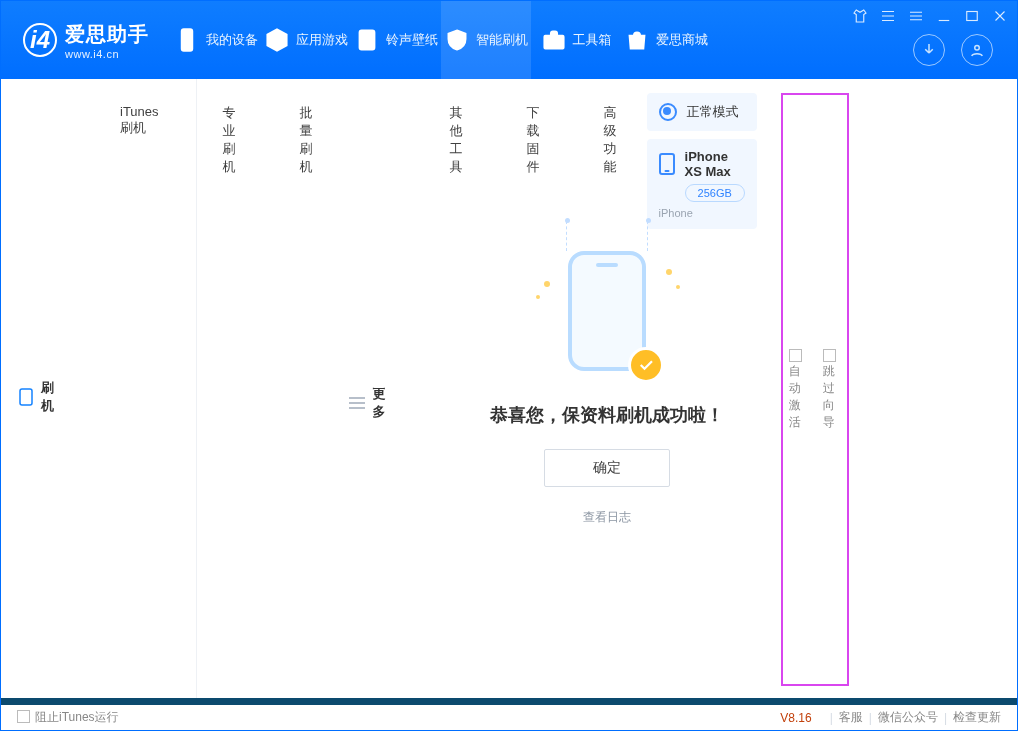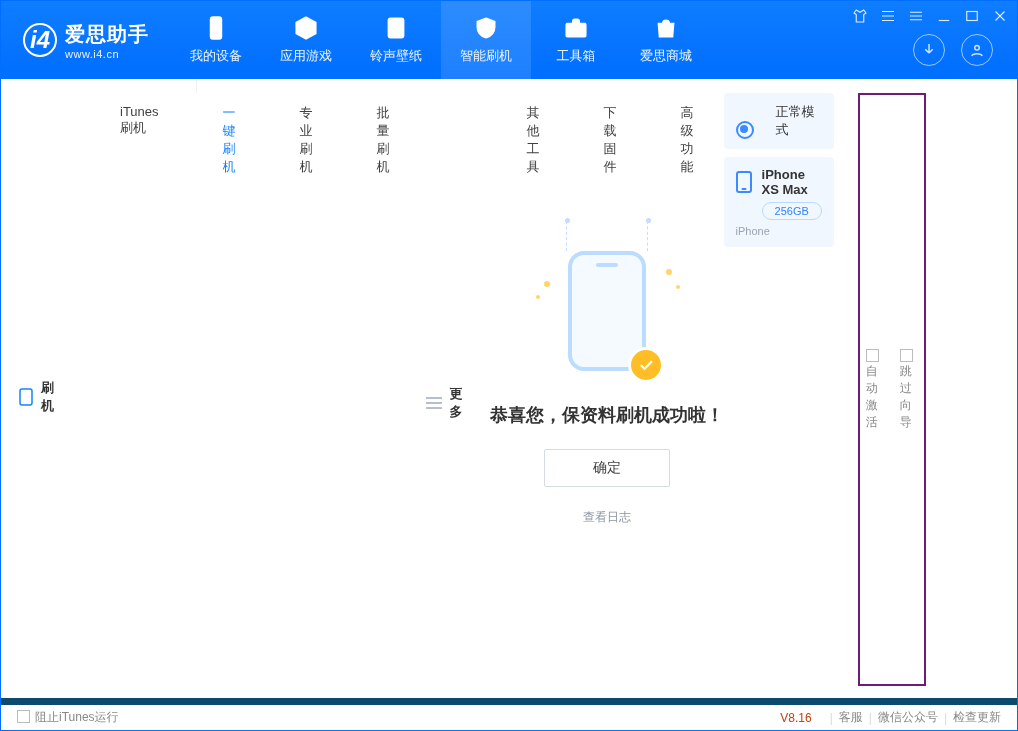--- a/index.html
+++ b/index.html
@@ -36,21 +36,21 @@
   border: 2.5px solid #fff;
   display: flex; align-items: center; justify-content: center;
   font-weight: 700; font-size: 24px; font-style: italic;
 }
 .logo-text .cn { font-size: 20px; font-weight: 700; letter-spacing: 1px; }
 .logo-text .url{ font-size: 11px; opacity: .9; letter-spacing: .5px;}
 
 .nav { display: flex; }
 .nav-item {
   width: 90px; cursor: pointer;
-  display: flex; flex-direction: column; align-items: center; justify-content: center;
+  display: flex; align-items: center; justify-content: center;
   gap: 6px; font-size: 13px; color: #eaf4ff;
   position: relative;
 }
 .nav-item.active { background: rgba(255,255,255,.12); }
 .nav-ico { width: 26px; height: 26px; display: flex; align-items: center; justify-content: center; }
 .nav-ico svg { width: 26px; height: 26px; stroke:#fff; fill:#fff; }
 
 .titlebar-icons {
   position: absolute; top: 6px; right: 8px; display: flex; gap: 10px;
 }
@@ -80,38 +80,38 @@
 }
 .sb-group-title .ico{width:16px;height:16px;display:flex;align-items:center;justify-content:center}
 .sb-item{
   padding:11px 18px 11px 46px; cursor:pointer; color:#404040;
 }
 .sb-item.active{color:#1583ff;background:#fff}
 .sb-spacer{flex:1}
 
 .device-cards{padding:0 12px 10px;display:flex;flex-direction:column;gap:8px}
 .card{
-  background:#f1f7ff;border-radius:4px;padding:10px 12px;display:flex;align-items:flex-end;gap:22px;
+  background:#f1f7ff;border-radius:4px;padding:10px 12px;display:flex;align-items:flex-start;gap:10px;
   font-size:13px;color:#333;
 }
 .card .dot-ico{
   width:18px;height:18px;border-radius:50%;border:2px solid #3a8bff;position:relative;flex-shrink:0;
 }
 .card .dot-ico::after{content:"";width:8px;height:8px;border-radius:50%;background:#3a8bff;position:absolute;left:2px;top:2px}
 .card.device{flex-direction:column;align-items:flex-start;gap:5px}
 .card.device .row1{display:flex;align-items:center;gap:10px;width:100%}
 .phone-ico{width:16px;height:22px;border:2px solid #3a8bff;border-radius:3px;position:relative;flex-shrink:0}
 .phone-ico::after{content:"";position:absolute;bottom:1px;left:50%;transform:translateX(-50%);width:5px;height:2px;border-radius:1px;background:#3a8bff}
 .capacity-pill{
   display:inline-block;padding:2px 12px;border:1px solid #b9d9ff;border-radius:12px;font-size:11px;color:#2f83ff;margin-left:26px;
 }
 .subtxt{font-size:11px;color:#9aa4b1;}
 
 .options-row{
-  border:2px solid #701a75;
+  border:2px solid #d946ef;
   margin:0 12px 12px; padding:10px 6px;
   display:flex;align-items:center;gap:16px;font-size:12px;color:#888;
 }
 .chk{
   width:13px;height:13px;border:1px solid #bbb;display:inline-block;margin-right:5px;vertical-align:-2px;background:#fff;
 }
 
 
 .main{
   flex:1;display:flex;flex-direction:column;align-items:center;justify-content:center;gap:22px;
@@ -281,21 +281,20 @@
     <div class="sidebar">
       <div class="sb-group-title">
         <span class="ico">
             <svg width="14" height="18" viewBox="0 0 14 18">
               <rect x="1" y="1" width="12" height="16" rx="2" fill="none" stroke="#1583ff" stroke-width="1.5"></rect>
             </svg>
           </span>
         <span>刷机</span>
       </div>
       <div class="sb-item">iTunes刷机</div>
-      <div class="sb-item active">一键刷机</div>
       <div class="sb-item">专业刷机</div>
       <div class="sb-item">批量刷机</div>
 
       <div class="sb-group-title" style="margin-top:12px">
         <span class="ico">
             <svg width="16" height="12" viewBox="0 0 16 12">
               <path d="M0 1h16M0 6h16M0 11h16" stroke="#b7bfca" stroke-width="2"></path>
             </svg>
           </span>
         <span>更多</span>

